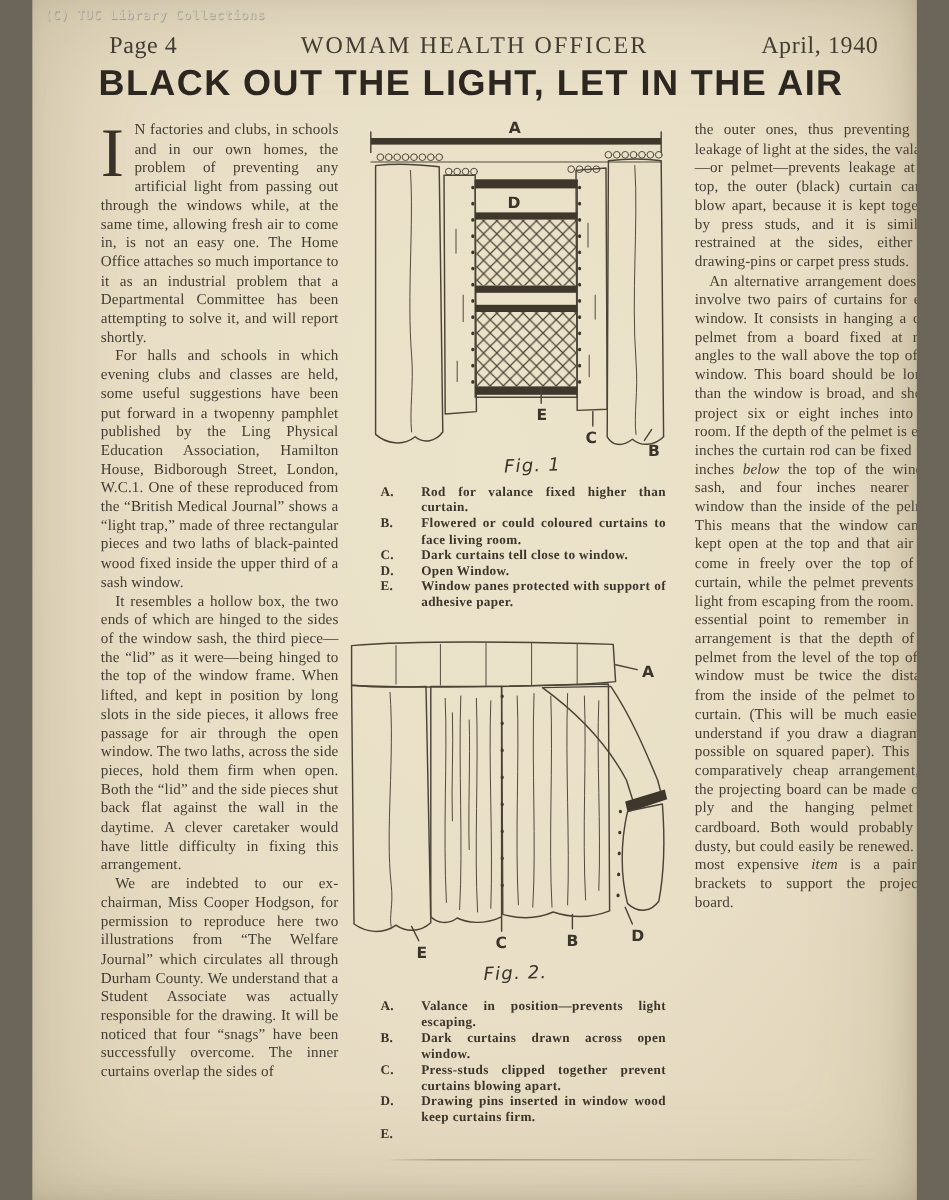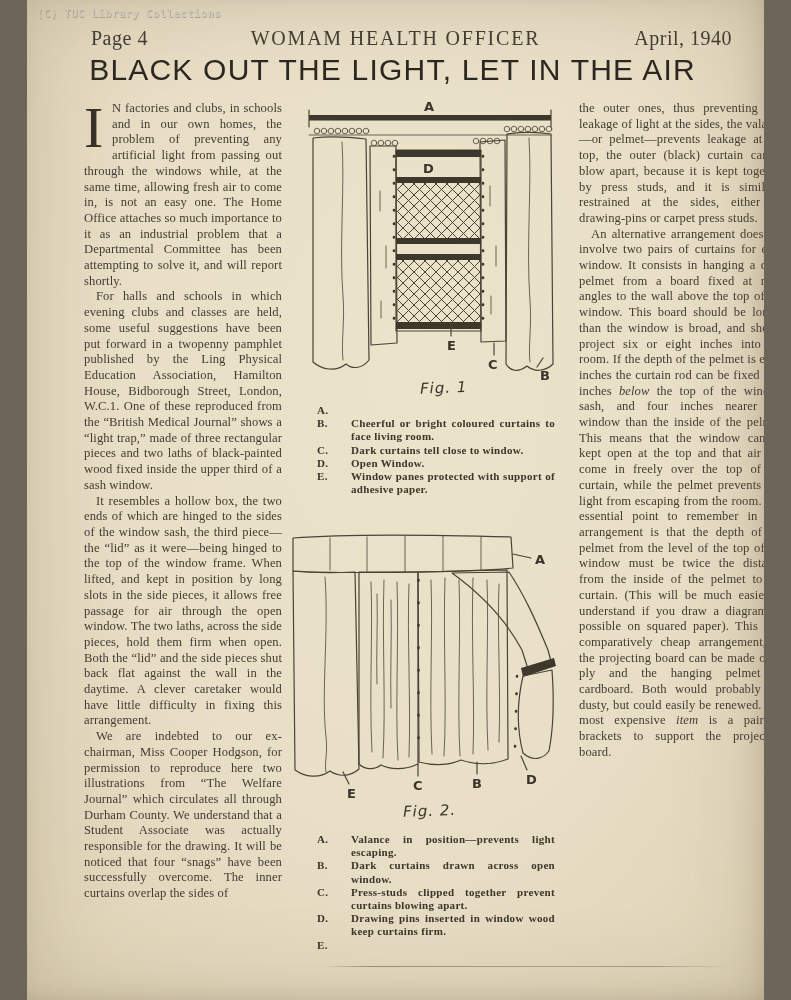--- a/index.html
+++ b/index.html
@@ -19,21 +19,21 @@
     font-family:"DejaVu Sans Mono", monospace; font-size:10.5px; font-weight:bold;
     color:#dcd7c8; letter-spacing:.5px;
     text-shadow:.6px .6px 0 rgba(110,103,86,.45);
   }
   .masthead { position:absolute; top:27px; left:0; right:0; height:20px; font-size:20px; }
   .mh-page { position:absolute; left:64px; top:0; letter-spacing:.5px; }
   .mh-title { position:absolute; left:0; right:0; top:0; text-align:center; letter-spacing:1.8px; }
   .mh-date { position:absolute; right:32px; top:0; letter-spacing:.5px; }
   .headline {
     position:absolute; top:53px; left:0; right:6px; text-align:center;
-    font-family:"Liberation Sans", sans-serif; font-weight:400;
+    font-family:"Liberation Sans", sans-serif; font-weight:700;
     font-size:30px; letter-spacing:1.2px; color:#2d2721;
   }
   .col { position:absolute; top:101px; }
   .col p { margin:0; text-align:justify; font-size:12.6px; line-height:15.7px; letter-spacing:.1px; hyphens:none; }
   .col p.indent { text-indent:12px; }
   .col-left  { left:57px;  width:198px; }
   .col-right { left:552px; width:206px; }
   .dropcap {
     float:left; font-size:58px; line-height:47px; width:26px;
     padding:3px 2px 0 0; color:#38322a;
@@ -183,24 +183,25 @@
       <path class="sk" d="M233,271 L239,262"></path>
       <text class="figletter" x="236" y="284">B</text>
 
       <text class="figcap" x="116" y="297" transform="rotate(-2 135 292)">Fig. 1</text>
     </svg>
   </div>
 
   <div class="caption caption-1">
     <div class="cap-row">
         <span class="cap-letter">A.</span>
+        <span class="cap-text">Rod for valance fixed higher than curtain.</span>
       </div>
     <div class="cap-row">
         <span class="cap-letter">B.</span>
-        <span class="cap-text">Cheerful or bright coloured curtains to face living room.</span>
+        <span class="cap-text">Flowered or could coloured curtains to face living room.</span>
       </div>
     <div class="cap-row">
         <span class="cap-letter">C.</span>
         <span class="cap-text">Dark curtains tell close to window.</span>
       </div>
     <div class="cap-row">
         <span class="cap-letter">D.</span>
         <span class="cap-text">Open Window.</span>
       </div>
     <div class="cap-row">

